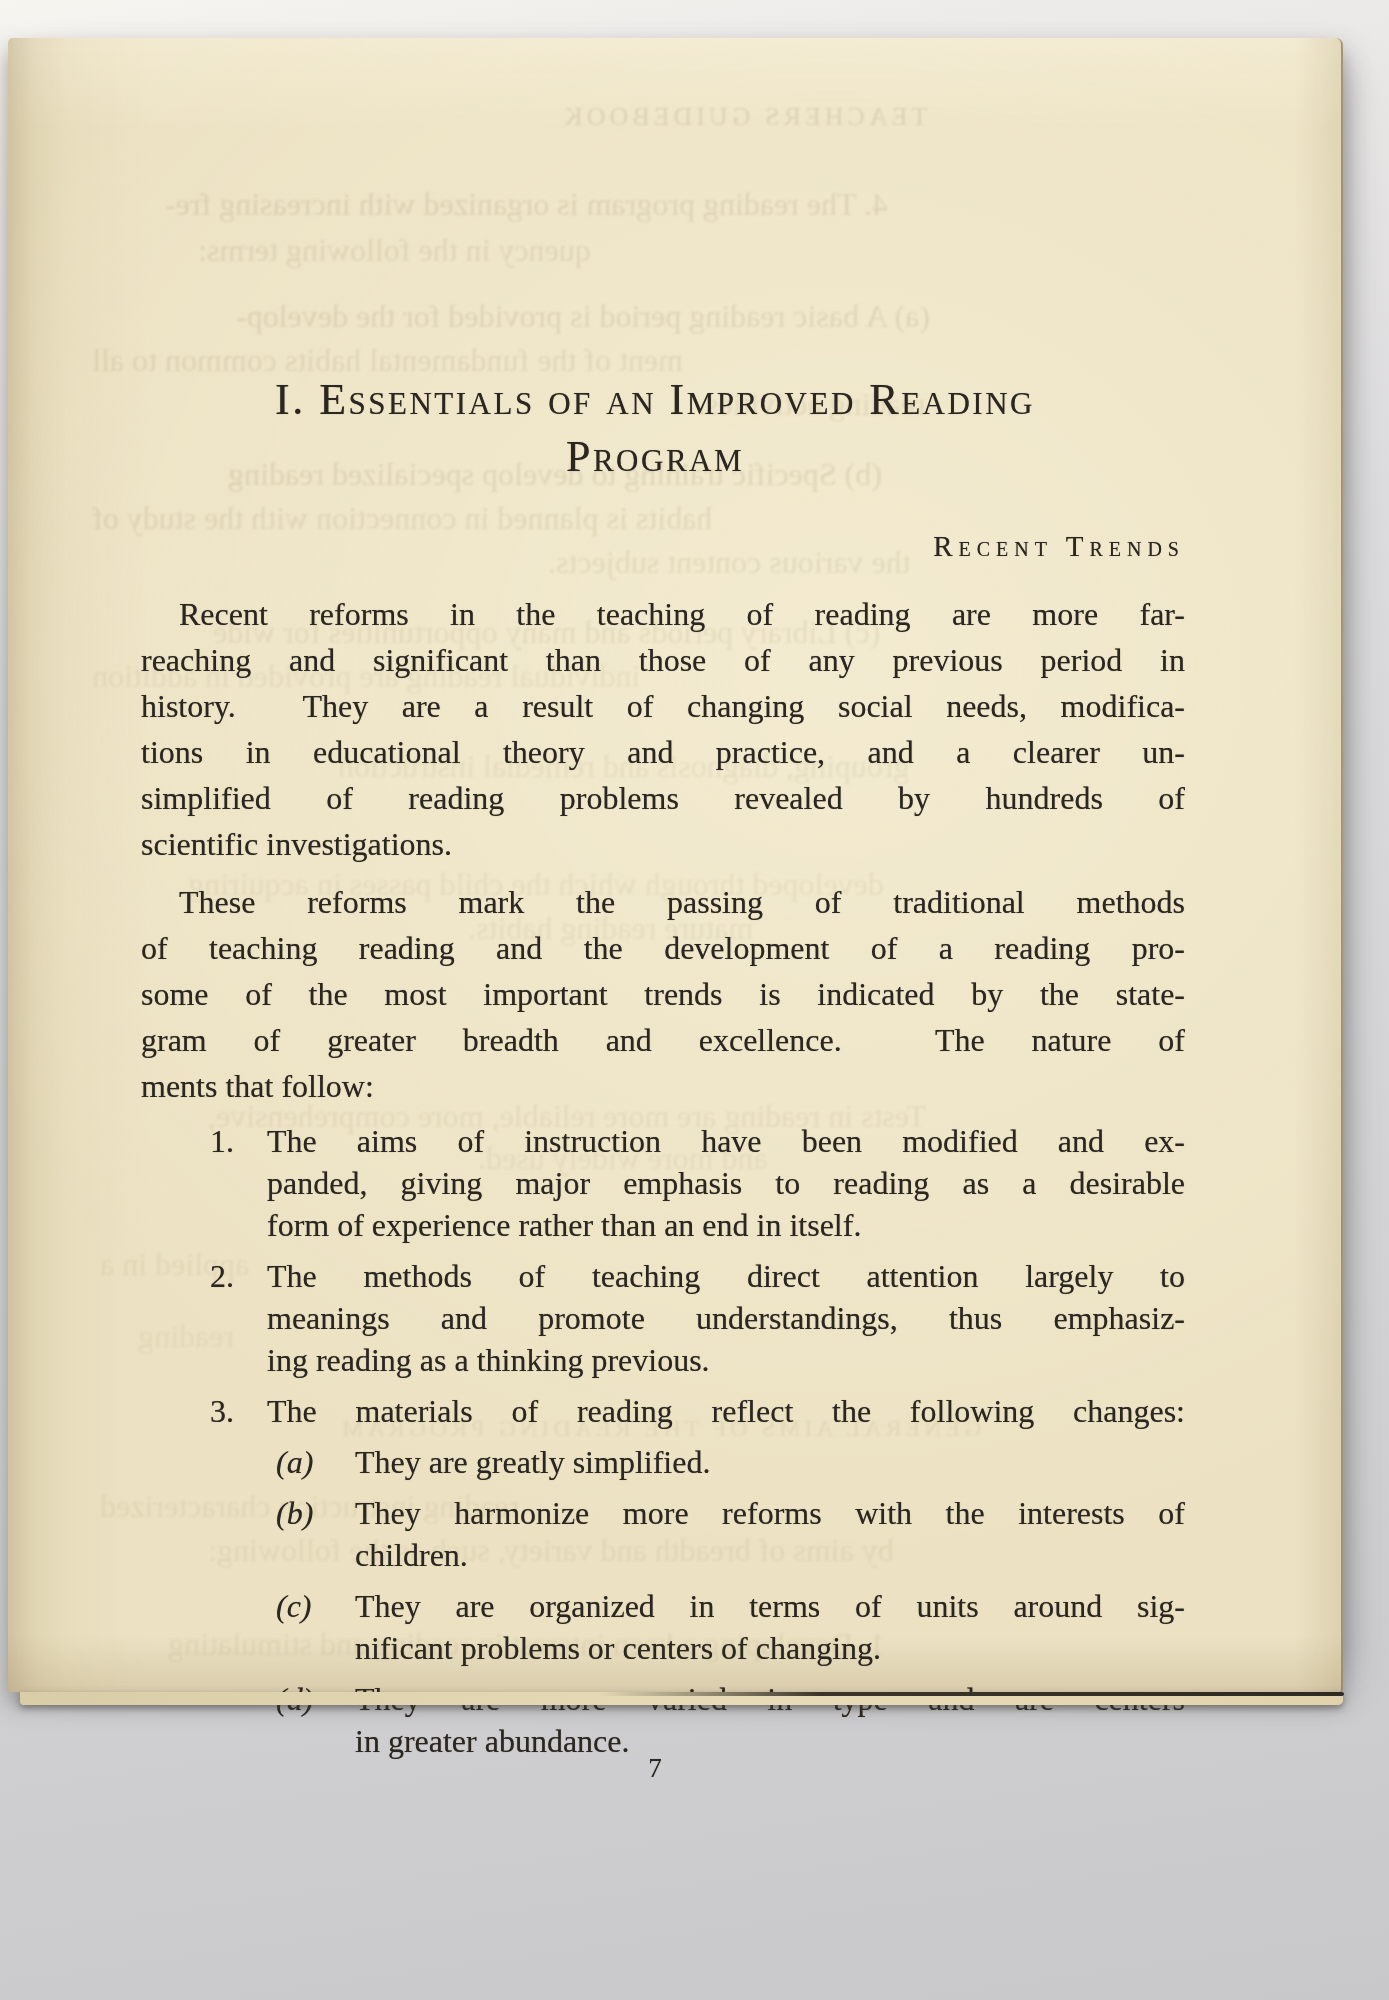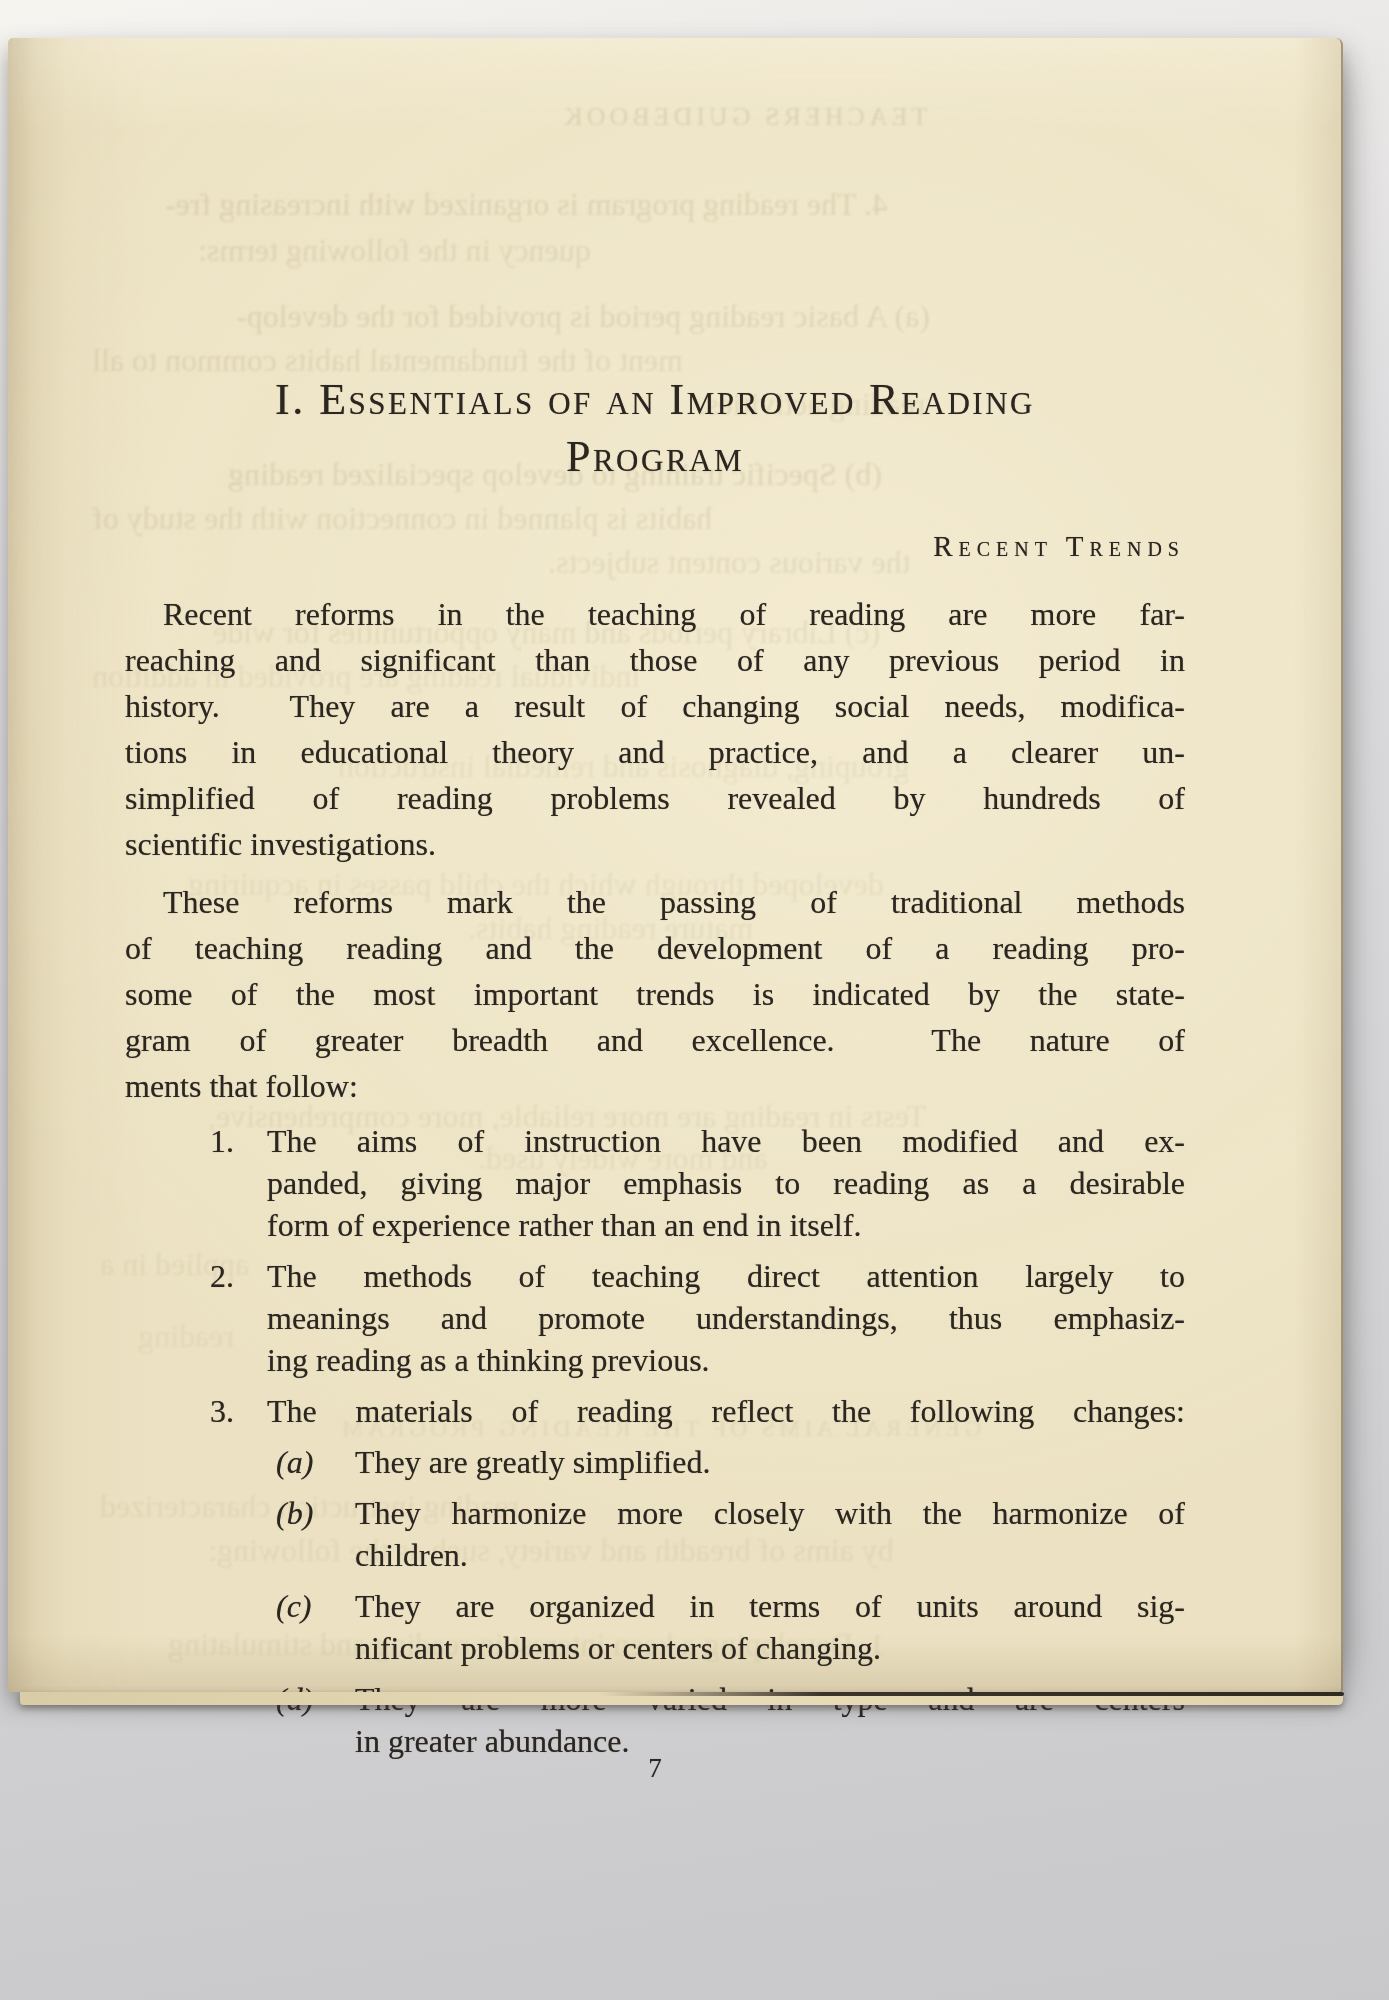--- a/index.html
+++ b/index.html
@@ -45,21 +45,21 @@
   }
   .title {
     position:absolute; top:333px; left:0; width:100%; text-align:center;
     font-variant:small-caps; font-size:44px; line-height:57px; letter-spacing:2.5px;
   }
   .heading {
     position:absolute; top:492px; left:0; width:100%; text-align:right;
     font-variant:small-caps; font-size:29px; letter-spacing:6px;
   }
   #paragraphs { position:absolute; top:553px; left:0; width:100%; font-size:32px; }
-  .para .ln { line-height:46px; }
+  .para .ln { line-height:46px;margin-left:16px; }
   .para + .para { margin-top:12px; }
 
   #list { position:absolute; top:1082px; left:0; width:100%; font-size:32px; }
   .item { position:relative; padding-left:142px; }
   .item + .item { margin-top:9px; }
   .item .num { position:absolute; left:85px; top:0; line-height:42px; }
   .item .ln { line-height:42px; }
   .sub { position:relative; padding-left:88px; margin-top:9px; }
   .sub .lab { position:absolute; left:9px; top:0; line-height:42px; font-style:italic; }
 
@@ -139,21 +139,21 @@
           </div>
           <div class="item">
             <span class="num">3.</span>
             <div class="ln j">The materials of reading reflect the following changes:</div>
             <div class="sub">
               <span class="lab">(a)</span>
               <div class="ln j last">They are greatly simplified.</div>
             </div>
             <div class="sub">
               <span class="lab">(b)</span>
-              <div class="ln j">They harmonize more closely with the harmonize of</div>
+              <div class="ln j">They harmonize more reforms with the interests of</div>
               <div class="ln j last">children.</div>
             </div>
             <div class="sub">
               <span class="lab">(c)</span>
               <div class="ln j">They are organized in terms of units around sig-</div>
               <div class="ln j last">nificant problems or centers of changing.</div>
             </div>
             <div class="sub">
               <span class="lab">(d)</span>
               <div class="ln j">They are more varied in type and are centers</div>

